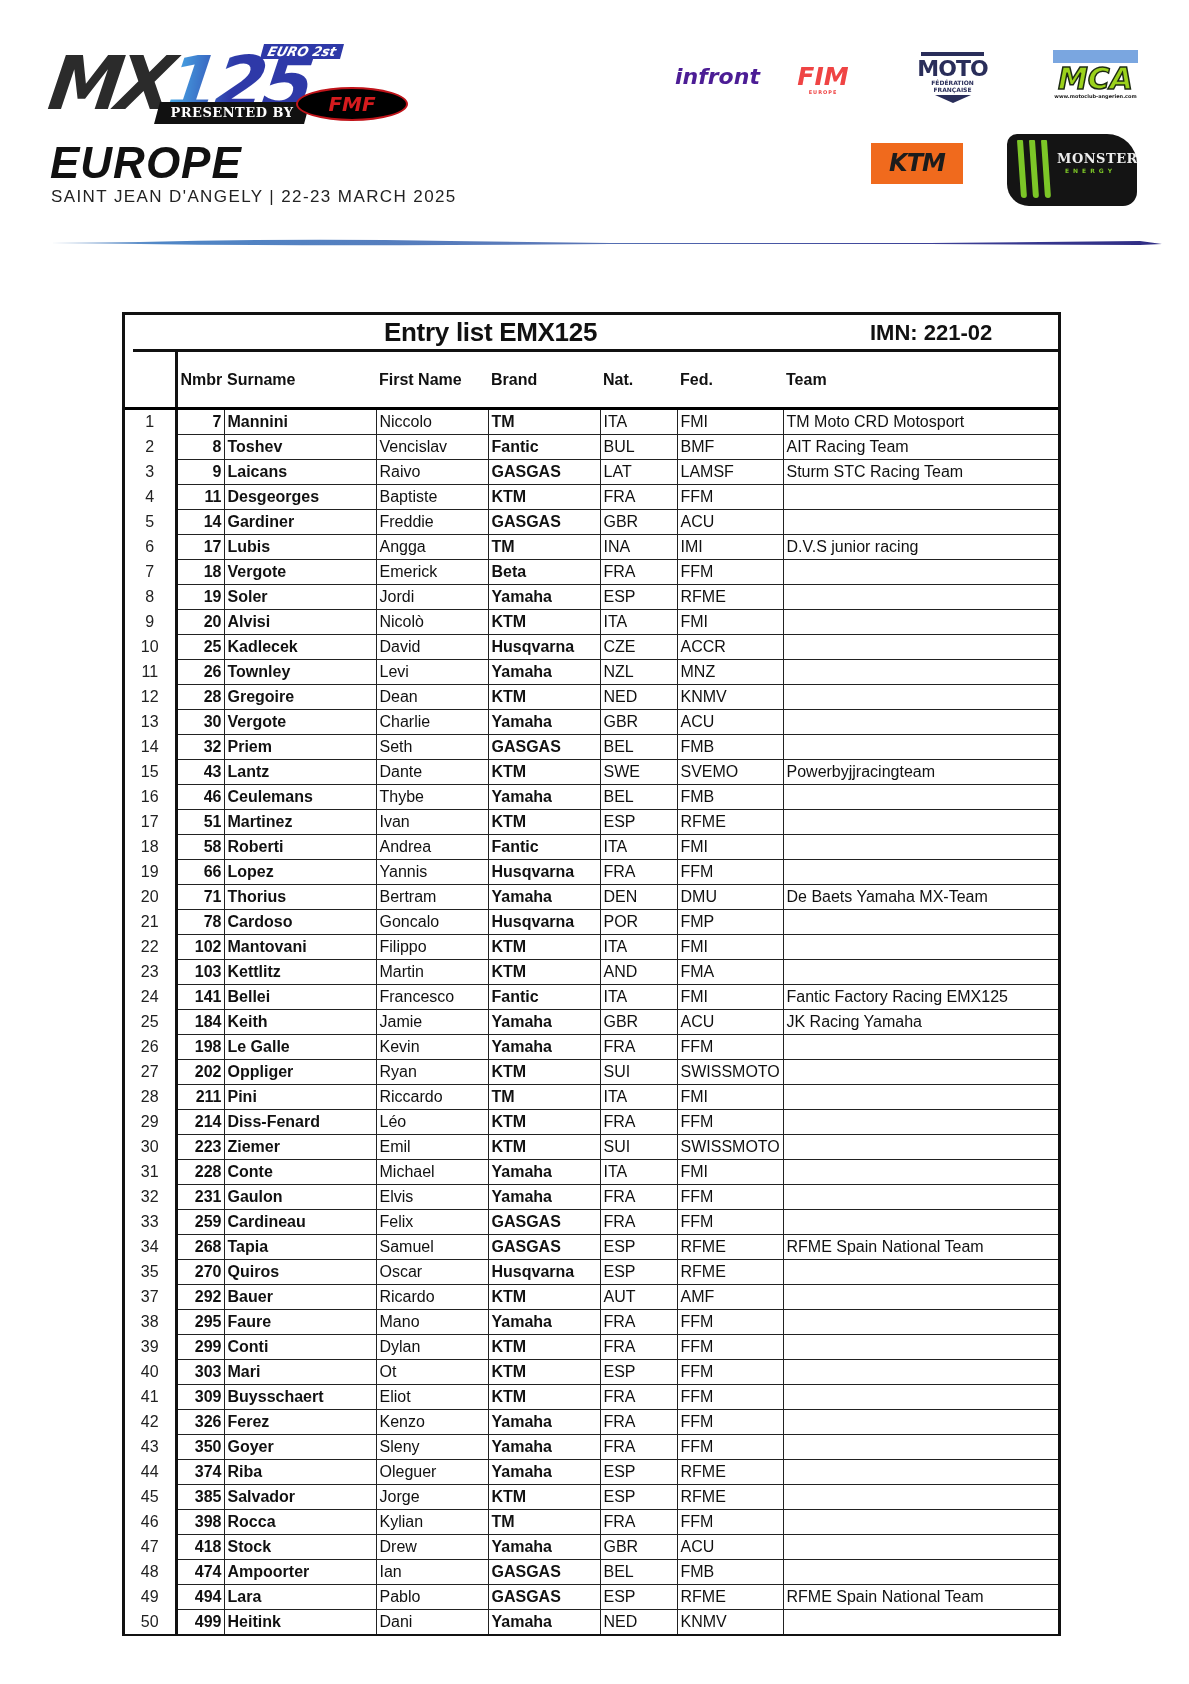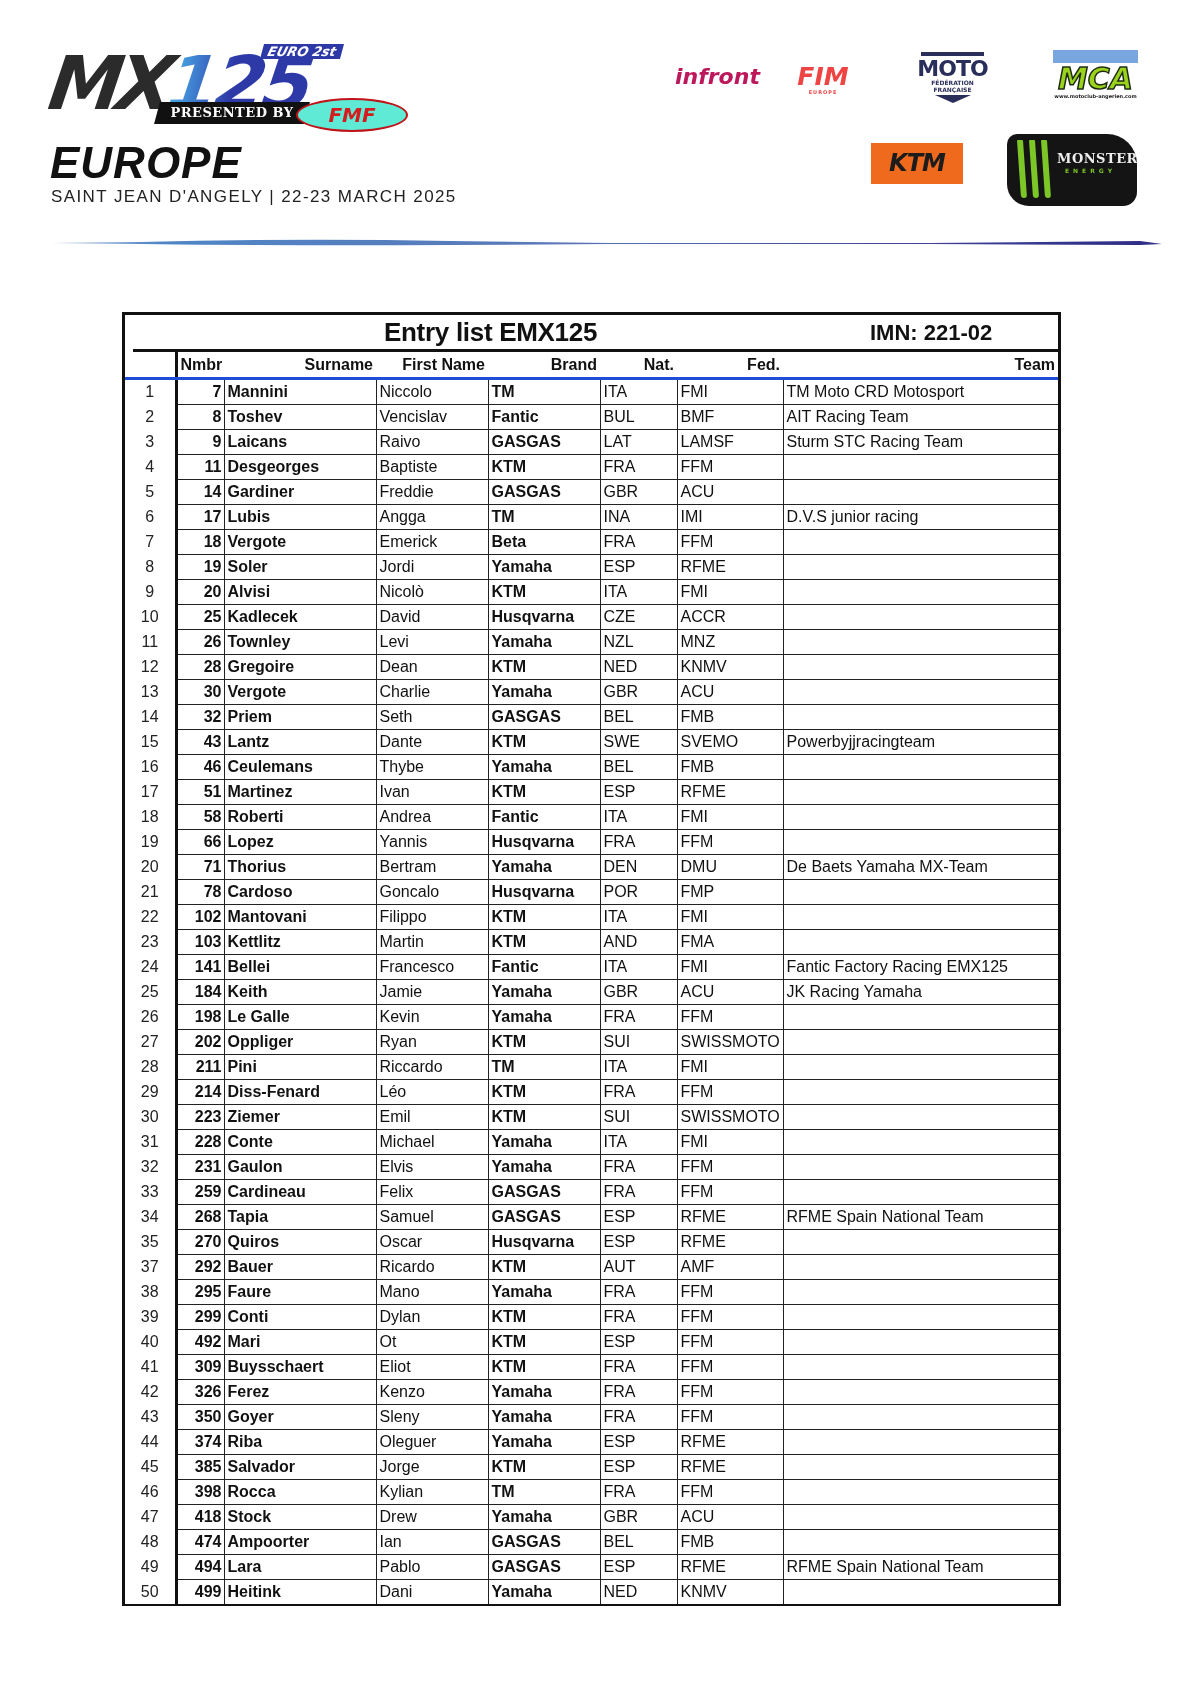--- a/index.html
+++ b/index.html
@@ -13,30 +13,30 @@
   .logo-mx .n125 { position: absolute; left: 118px; top: 2px; font: italic 900 74px/1 "DejaVu Sans", sans-serif;
                    letter-spacing: -4px; color: #2e39a8; transform: skewX(-8deg);
                    background: linear-gradient(90deg,#4ab0ea,#2e39a8 45%); -webkit-background-clip: text; background-clip: text;
                    -webkit-text-fill-color: transparent; }
   .logo-mx .euro { position: absolute; left: 212px; top: 0; font: italic 700 13px/1 "DejaVu Sans", sans-serif;
                    color: #fff; background: #2e39a8; padding: 1px 6px; transform: skewX(-15deg); }
   .presented { position: absolute; left: 157px; top: 102px; height: 22px; width: 150px; background: #111;
                transform: skewX(-15deg); }
   .presented span { display: block; transform: skewX(15deg); color: #fff; font: 700 13px/22px "DejaVu Serif", serif;
                     text-align: center; letter-spacing: 0.5px; }
-  .fmf { position: absolute; left: 296px; top: 98px; width: 108px; height: 30px; border-radius: 50%;
-         background: #5eead4; border: 2px solid #c0141a; text-align: center;
+  .fmf { position: absolute; left: 296px; top: 87px; width: 108px; height: 30px; border-radius: 50%;
+         background: #000000; border: 2px solid #c0141a; text-align: center;
          font: italic 900 20px/30px "DejaVu Sans", sans-serif; color: #d51b1e; }
   .europe { position: absolute; left: 50px; top: 141px; font: italic 900 44px/1 "Liberation Sans", sans-serif;
             letter-spacing: 1px; color: #111; }
   .subtitle { position: absolute; left: 51px; top: 188px; font: 400 17px/1 "Liberation Sans", sans-serif;
               letter-spacing: 1.4px; color: #222; }
 
   .sponsor { position: absolute; text-align: center; }
-  .infront { left: 675px; top: 66px; width: 75px; font: italic 900 22px/1 "DejaVu Sans", sans-serif; color: #be185d; }
+  .infront { left: 675px; top: 66px; width: 75px; font: italic 900 22px/1 "DejaVu Sans", sans-serif; color: #4c1d95; }
   .fim { left: 792px; top: 64px; width: 62px; font: italic 900 25px/1 "DejaVu Sans", sans-serif; color: #ef4444; }
   .fim small { display: block; font: 700 5px/1 "DejaVu Sans", sans-serif; letter-spacing: 1px; margin-top: 1px; }
   .ffm { left: 915px; top: 52px; width: 75px; height: 54px; }
   .ffm .bar { height: 4px; background: #2a2e5a; margin: 0 6px 2px; }
   .ffm .moto { font: 900 22px/1 "DejaVu Sans", sans-serif; color: #2a2e5a; letter-spacing: -1px; }
   .ffm .fed { font: 700 6px/1.1 "DejaVu Sans", sans-serif; color: #2a2e5a; }
   .ffm .chev { width: 0; height: 0; margin: 2px auto 0; border-left: 18px solid transparent; border-right: 18px solid transparent;
                border-top: 8px solid #2a2e5a; }
   .mca { left: 1053px; top: 50px; width: 85px; height: 58px; }
   .mca .m { font: italic 900 30px/1 "DejaVu Sans", sans-serif; color: #9bd21c; -webkit-text-stroke: 1.5px #1c2a12;
@@ -55,22 +55,22 @@
   
   .sheet { position: absolute; left: 122px; top: 312px; width: 939px; border: 3px solid #111; border-bottom-width: 2px; box-sizing: border-box; }
   .title-row { position: relative; height: 34px; border-bottom: 3px solid #111; margin-left: 8px; }
   .title-row .title { position: absolute; left: 251px; top: 2px; font: 700 26px/30px "Liberation Sans", sans-serif; letter-spacing: -0.3px; }
   .title-row .imn { position: absolute; left: 737px; top: 4px; font: 700 22px/28px "Liberation Sans", sans-serif; }
 
   table { border-collapse: collapse; width: 100%; table-layout: fixed; font-size: 16px; }
   col.c-idx { width: 51px; } col.c-num { width: 48px; } col.c-sur { width: 152px; }
   col.c-first { width: 112px; } col.c-brand { width: 112px; } col.c-nat { width: 77px; }
   col.c-fed { width: 106px; } col.c-team { width: auto; }
-  thead th { height: 23px; text-align: right; font: 700 16px/23px "Liberation Sans", sans-serif; padding: 1px 3px;
-             border-bottom: 3px solid #1d4ed8; white-space: nowrap; }
+  thead th { height: 23px; text-align: left; font: 700 16px/23px "Liberation Sans", sans-serif; padding: 16px 3px;
+             border-bottom: 3px solid #000000; white-space: nowrap; }
   thead th.h-idx { border-right: 3px solid #111; }
   tbody td { height: 24px; padding: 0 3px; border-bottom: 1.5px solid #222; border-left: 1.5px solid #222;
              font: 400 16px/24px "Liberation Sans", sans-serif; white-space: nowrap; overflow: hidden; }
   tbody tr:last-child td { border-bottom: none; }
   td.idx { text-align: center; border-left: none; border-bottom: none; border-right: 3px solid #111; color: #222; }
   td.num { text-align: right; font-weight: 700; padding-right: 2px; }
   td.sur { font-weight: 700; }
   td.brand { font-weight: 700; }
 </style>
 </head>
@@ -532,21 +532,21 @@
           <td class="num">299</td>
           <td class="sur">Conti</td>
           <td class="first">Dylan</td>
           <td class="brand">KTM</td>
           <td class="nat">FRA</td>
           <td class="fed">FFM</td>
           <td class="team"></td>
         </tr>
         <tr>
           <td class="idx">40</td>
-          <td class="num">492</td>
+          <td class="num">303</td>
           <td class="sur">Mari</td>
           <td class="first">Ot</td>
           <td class="brand">KTM</td>
           <td class="nat">ESP</td>
           <td class="fed">FFM</td>
           <td class="team"></td>
         </tr>
         <tr>
           <td class="idx">41</td>
           <td class="num">309</td>

